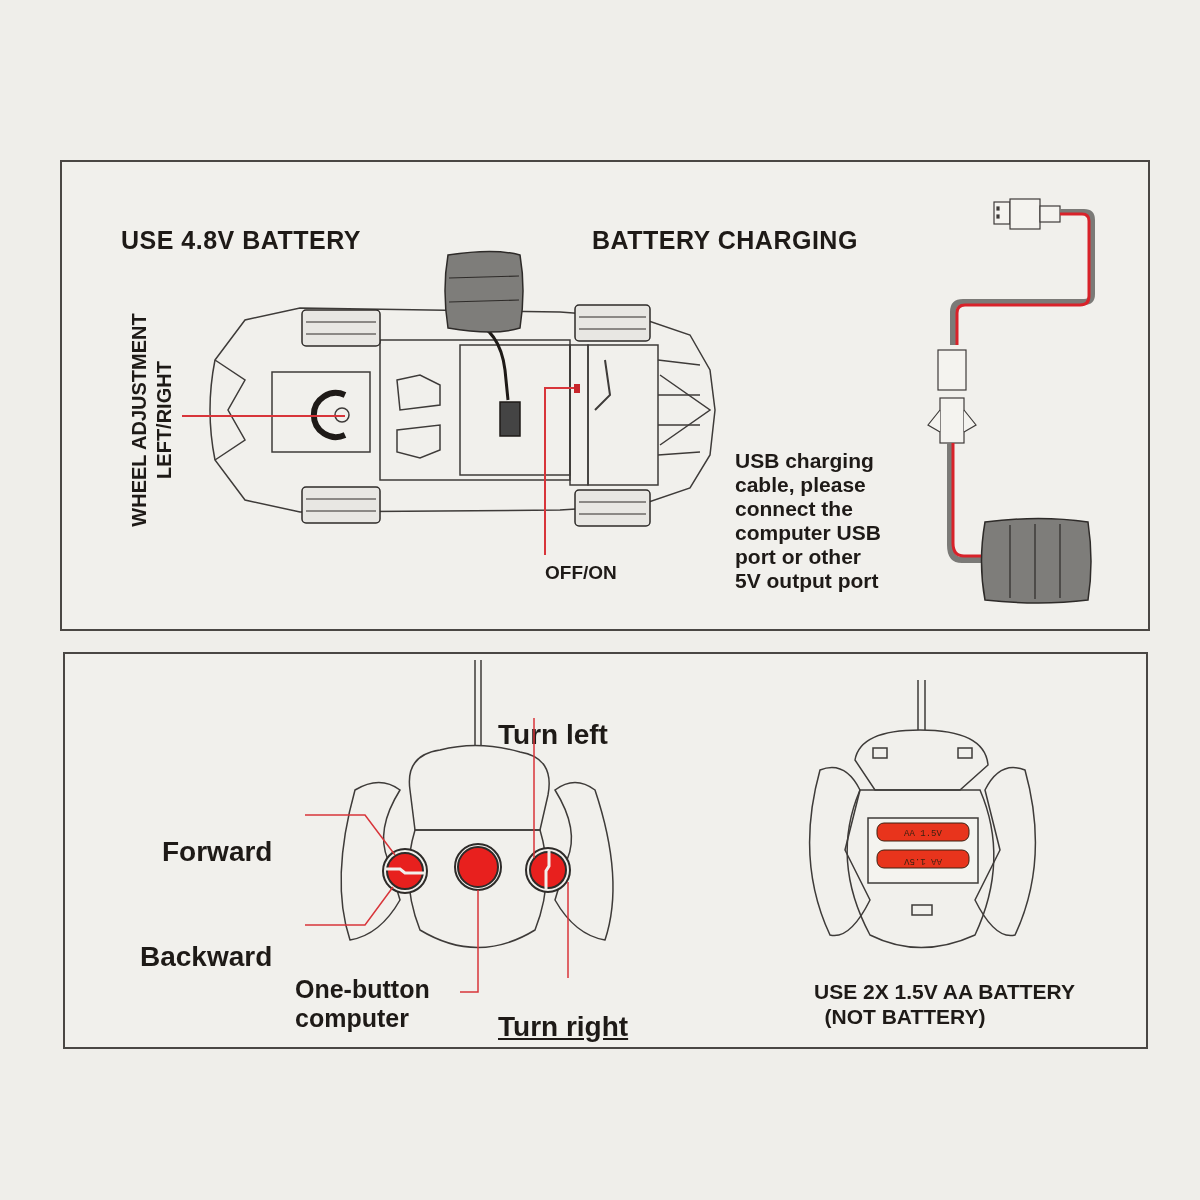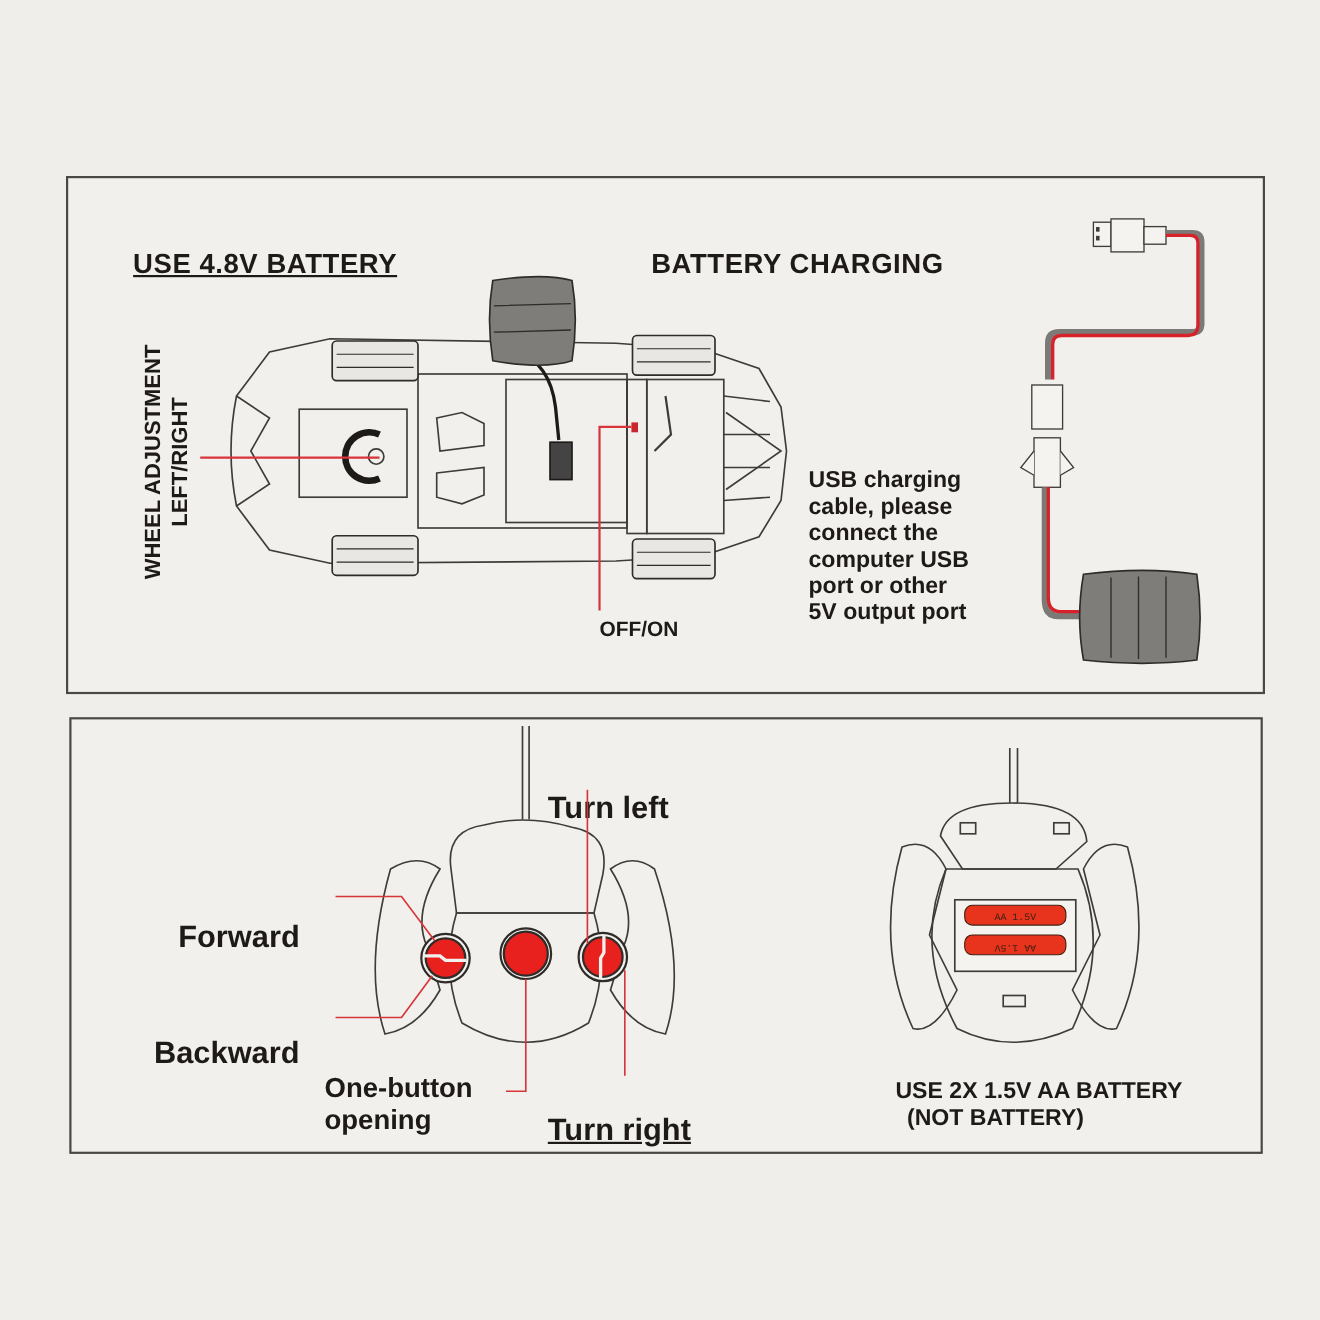--- a/index.html
+++ b/index.html
@@ -14,34 +14,34 @@
     border: 2px solid #4a4744;
     box-sizing: border-box;
     background: #f1f0ec;
   }
   #panel-top { left: 60px; top: 160px; width: 1090px; height: 471px; }
   #panel-bottom { left: 63px; top: 652px; width: 1085px; height: 397px; }
   .label { position: absolute; font-weight: bold; white-space: nowrap; }
   .h1 { font-size: 25px; letter-spacing: 0.5px; }
   .h2 { font-size: 28px; margin-top: 35px; }
   .small { font-size: 21px; }
-  .para { font-size: 21px; line-height: 24px; white-space: pre-line; }
+  .para { font-size: 21px; line-height: 24px; white-space: pre-line; margin-top: 24px; }
   .vert {
     position: absolute; font-weight: bold; font-size: 20px; line-height: 25px;
     transform-origin: left top; transform: rotate(-90deg); white-space: pre-line; text-align: center;
   }
   svg { position: absolute; left: 0; top: 0; overflow: visible; }
   .center { text-align: center; }
 </style>
 </head>
 <body>
 
 <div class="panel" id="panel-top"></div>
 
-<div class="label h1" style="left:121px; top:226px;text-decoration:underline;">USE 4.8V BATTERY</div>
+<div class="label h1" style="left:121px; top:226px;">USE 4.8V BATTERY</div>
 <div class="label h1" style="left:592px; top:226px;">BATTERY CHARGING</div>
 
 <div class="vert" style="left:127px; top:545px; width:250px;">WHEEL ADJUSTMENT
 LEFT/RIGHT</div>
 
 <div class="label small" style="left:505px; top:562px; font-size:19px;margin-left:40px;">OFF/ON</div>
 
 <div class="label para" style="left:735px; top:425px;">USB charging
 cable, please
 connect the
@@ -119,21 +119,21 @@
   <path d="M1010 525 V598 M1035 524 V599 M1060 524 V598" stroke="#2e2b29" stroke-width="1.2"></path>
 </svg>
 
 <div class="panel" id="panel-bottom"></div>
 
 <div class="label h2" style="left:498px; top:684px;">Turn left</div>
 <div class="label h2" style="left:162px; top:801px;">Forward</div>
 <div class="label h2" style="left:140px; top:906px;">Backward</div>
 <div class="label h2" style="left:498px; top:976px;text-decoration:underline;">Turn right</div>
 <div class="label" style="left:295px; top:975px; font-size:25px; line-height:29px; white-space:pre-line;">One-button
-opening</div>
+computer</div>
 
 <div class="label center" style="left:775px; top:980px; width:300px; font-size:21px;text-align:right;">USE 2X 1.5V AA BATTERY</div>
 <div class="label center" style="left:775px; top:1005px; width:260px; font-size:21px;">(NOT BATTERY)</div>
 
 <svg width="1200" height="1200">
   <g fill="none" stroke="#3e3b39" stroke-width="1.5">
     <path d="M475 660 V745 M481 660 V745"></path>
     <path d="M410 790 Q405 755 440 750 Q478 740 520 752 Q555 758 548 795 L540 830 L415 830 Z"></path>
     <path d="M415 830 Q400 880 420 930 Q478 965 535 930 Q555 880 540 830 Z"></path>
     <path d="M355 790 Q380 775 400 790 Q375 830 388 860 L400 900 Q380 935 350 940 Q330 880 355 790 Z"></path>

